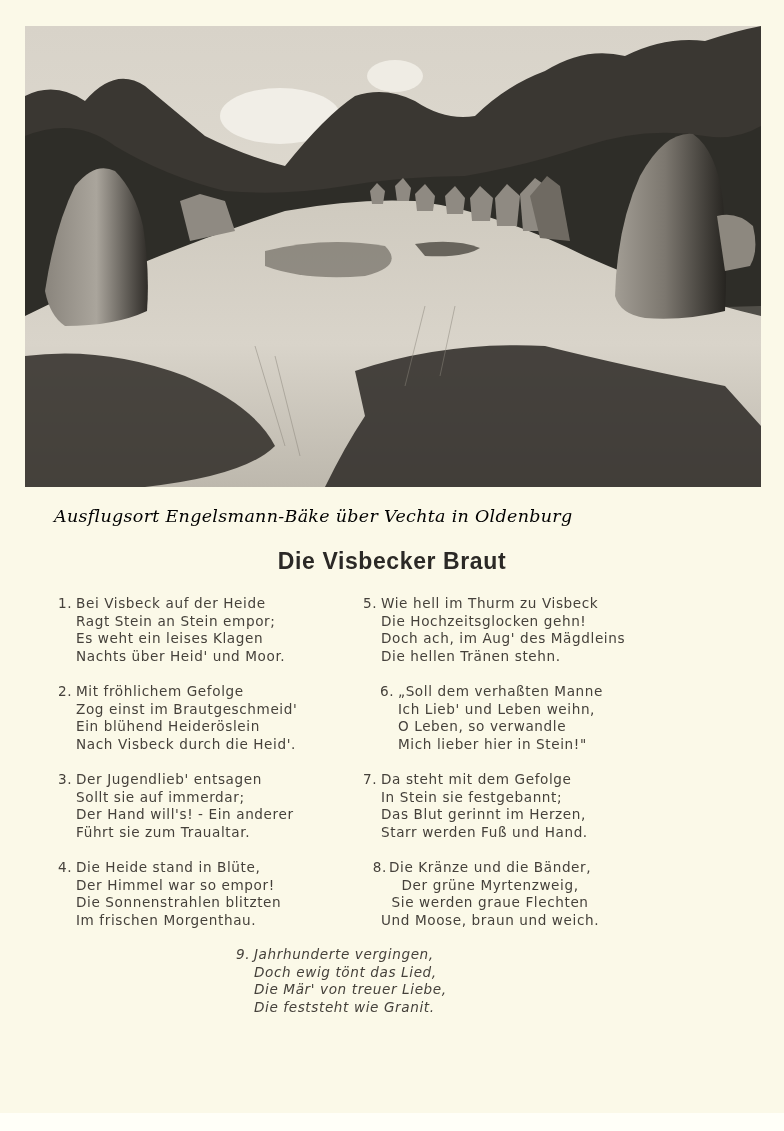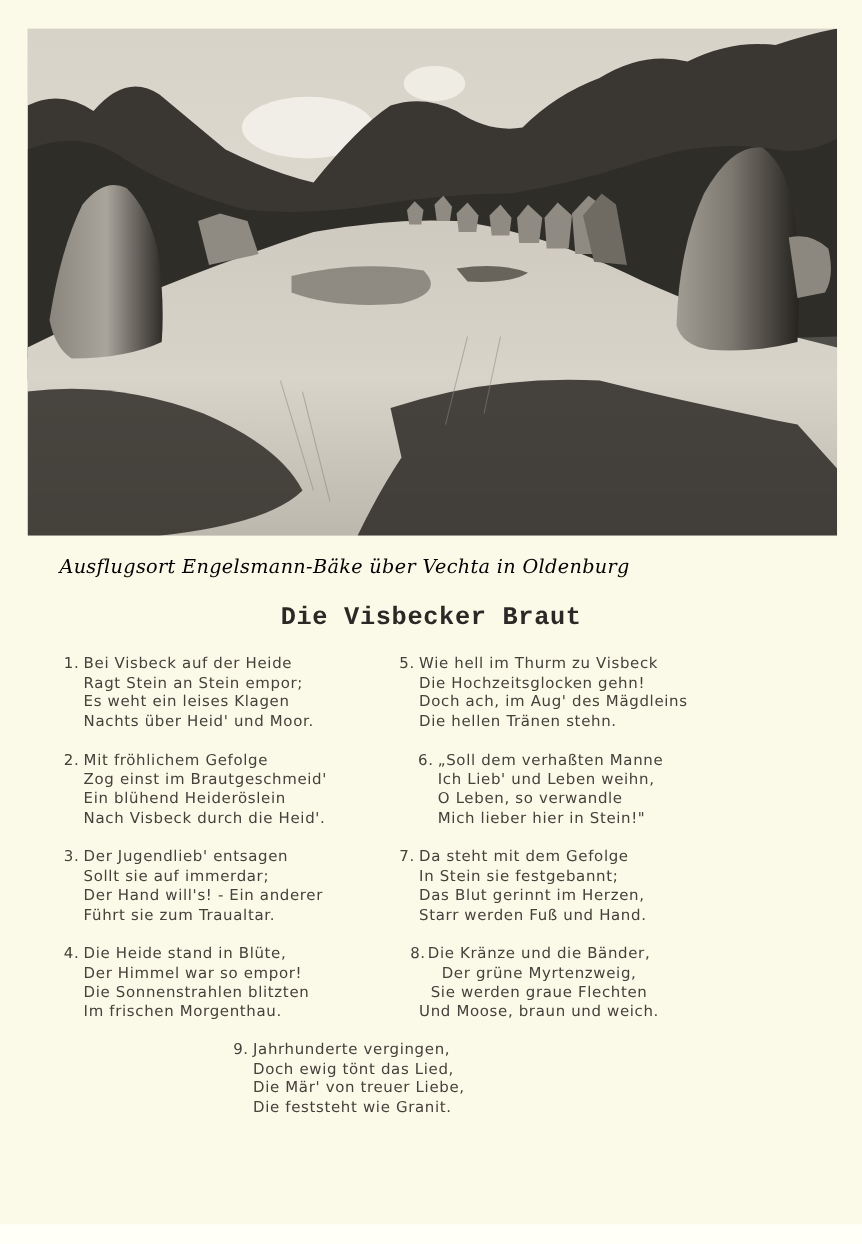--- a/index.html
+++ b/index.html
@@ -1,21 +1,21 @@
 <!DOCTYPE html>
 <html><head>
 <meta charset="utf-8">
 <style>
   html,body{margin:0;padding:0;}
   body{width:784px;height:1131px;background:#fffff8;position:relative;overflow:hidden;font-family:"DejaVu Sans",sans-serif;}
   .card{position:absolute;left:0;top:0;width:784px;height:1113px;background:#fbf9e8;}
   .photo{position:absolute;left:25px;top:26px;width:736px;height:461px;overflow:hidden;background:#dcd7cc;}
   .photo svg{display:block;width:100%;height:100%;}
   .subtitle{position:absolute;left:25px;top:506px;font-family:"DejaVu Serif",serif;font-style:italic;font-weight:normal;font-size:17.5px;color:#000000;letter-spacing:0.3px;white-space:nowrap;margin-left:29px;}
-  .title{position:absolute;left:0;width:784px;top:548px;text-align:center;font-family:Liberation Mono, monospace;font-size:23px;font-weight:bold;color:#2b2926;letter-spacing:0.6px;}
+  .title{position:absolute;left:0;width:784px;top:548px;text-align:center;font-family:Liberation Sans, sans-serif;font-size:23px;font-weight:bold;color:#2b2926;letter-spacing:0.6px;}
   .verse{position:absolute;font-family:"DejaVu Sans",sans-serif;font-size:13.6px;line-height:17.5px;color:#45413b;letter-spacing:0.6px;white-space:nowrap;}
   .verse .line{display:block;padding-left:18px;}
   .verse .line.first{padding-left:0;}
   .verse .num{display:inline-block;width:18px;}
   .footer{position:absolute;left:0;top:1135px;width:784px;height:18px;background:#3b82f6;}
   .footer .left{position:absolute;left:8px;top:0px;font-family:"DejaVu Sans",sans-serif;font-size:14px;color:#222;}
   .footer .right{position:absolute;right:8px;top:0px;font-family:"DejaVu Sans",sans-serif;font-size:14px;color:#222;}
 </style>
 </head>
 <body>
@@ -132,21 +132,21 @@
     <span class="line">Das Blut gerinnt im Herzen,</span>
     <span class="line">Starr werden Fuß und Hand.</span>
   </div>
   <div class="verse" style="left:363px;top:859px;text-align:center;">
     <span class="line first"><span class="num">8.</span><span>Die Kränze und die Bänder,</span></span>
     <span class="line">Der grüne Myrtenzweig,</span>
     <span class="line">Sie werden graue Flechten</span>
     <span class="line">Und Moose, braun und weich.</span>
   </div>
 
-  <div class="verse" style="left:212px;top:946px;">
+  <div class="verse" style="left:236px;top:946px;font-style:italic;">
     <span class="line first"><span class="num">9.</span><span>Jahrhunderte vergingen,</span></span>
     <span class="line">Doch ewig tönt das Lied,</span>
     <span class="line">Die Mär' von treuer Liebe,</span>
     <span class="line">Die feststeht wie Granit.</span>
   </div>
 </div>
 
 <div class="footer">
   <span class="left">www.delcampe.net</span>
   <span class="right">my immerdar</span>

